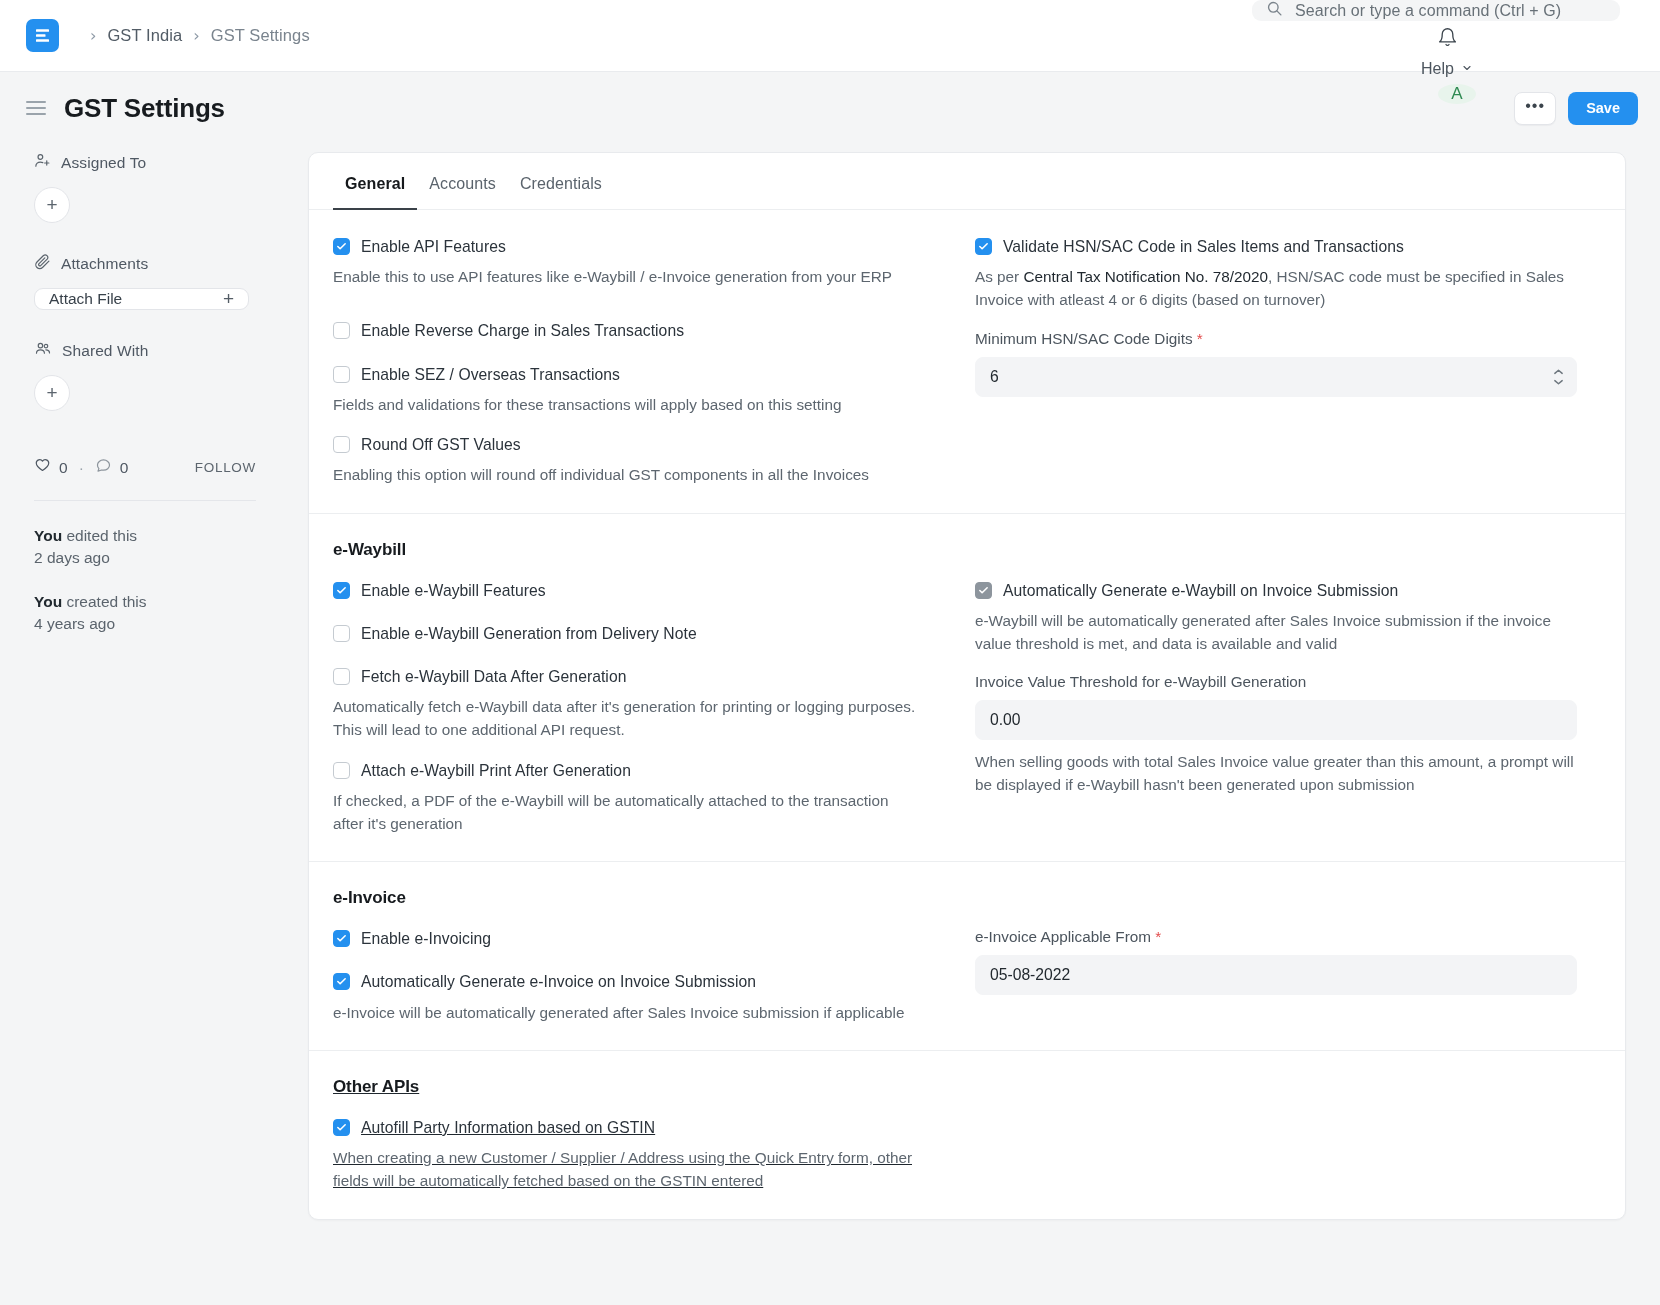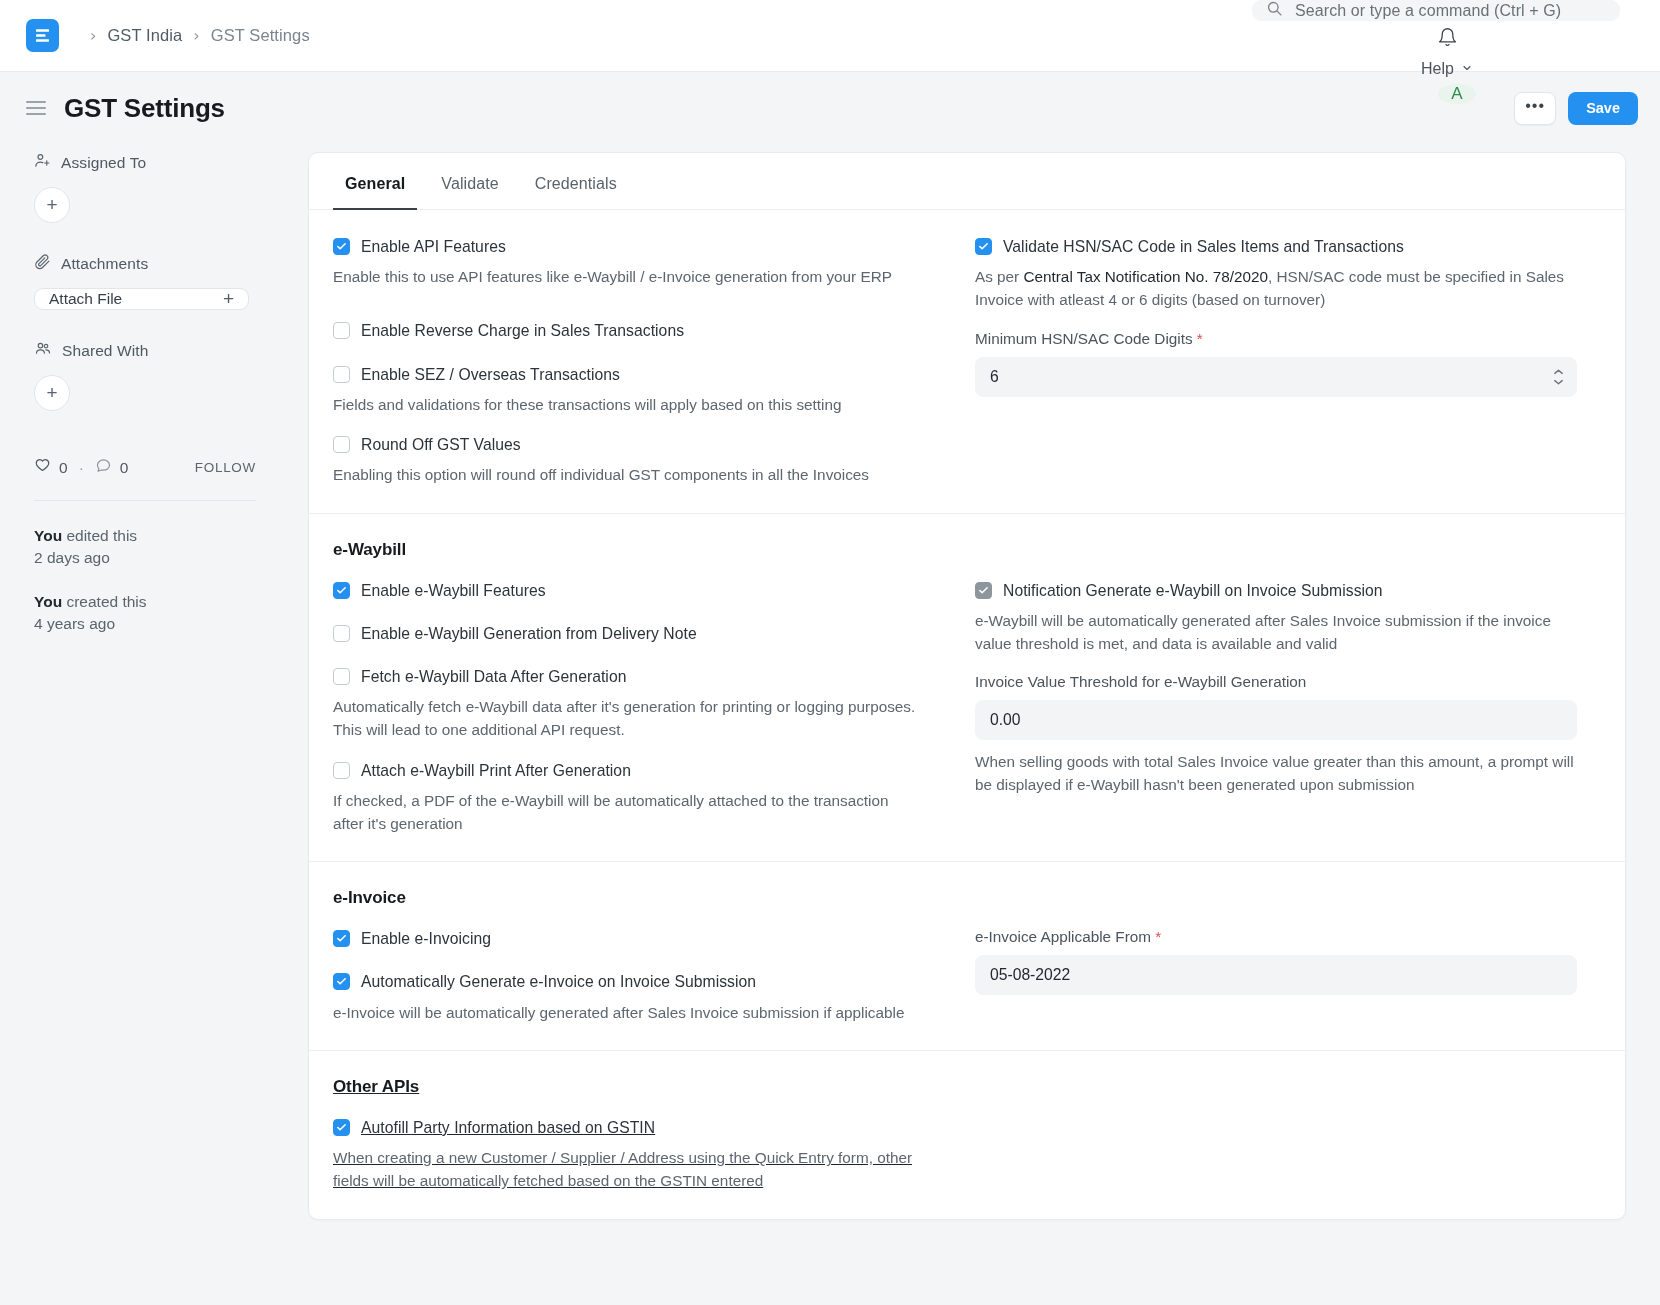--- a/index.html
+++ b/index.html
@@ -128,21 +128,21 @@
   .hist .grp { margin-bottom: 22px; }
 
   
   .card {
     flex: 1; background: #fff; border: 1px solid #e8eaed; border-radius: 10px;
     margin-left: 24px; margin-top: 8px;
     box-shadow: 0 1px 2px rgba(16,24,40,.03);
     overflow: hidden;
   }
   .tabs {
-    display: flex; gap: 12px; padding: 0 24px;
+    display: flex; gap: 0; padding: 0 24px;
     border-bottom: 1px solid #eceef0;
   }
   .tab {
     padding: 22px 12px 16px; font-size: 16px; color: #5a636c;
     cursor: pointer; position: relative; letter-spacing: .1px;
   }
   .tab.active { color: #16191c; font-weight: bold; }
   .tab.active::after {
     content: ""; position: absolute; left: 0; right: 0; bottom: -1px;
     height: 2px; background: #3a4148;
@@ -340,21 +340,21 @@
         <div><b>You</b><span> created this</span></div>
         <div>4 years ago</div>
       </div>
     </div>
   </div>
 
   <div class="card">
 
     <div class="tabs">
       <div class="tab active">General</div>
-      <div class="tab">Validate</div>
+      <div class="tab">Accounts</div>
       <div class="tab">Credentials</div>
     </div>
 
     <div class="section">
       <div class="cols">
         <div class="col">
 
           <div class="cbrow">
             <span class="cb checked">
               <svg width="11" height="11" viewBox="0 0 24 24" fill="none" stroke="#fff" stroke-width="3.4" stroke-linecap="round" stroke-linejoin="round">
@@ -461,21 +461,21 @@
           <div class="desc" style="margin-bottom:0">If checked, a PDF of the e-Waybill will be automatically attached to the transaction after it's generation</div>
         </div>
 
         <div class="col right">
           <div class="cbrow">
             <span class="cb checked disabled">
               <svg width="11" height="11" viewBox="0 0 24 24" fill="none" stroke="#fff" stroke-width="3.4" stroke-linecap="round" stroke-linejoin="round">
                   <polyline points="20 6 9 17 4 12"></polyline>
                 </svg>
             </span>
-            <span class="cb-label">Notification Generate e-Waybill on Invoice Submission</span>
+            <span class="cb-label">Automatically Generate e-Waybill on Invoice Submission</span>
           </div>
           <div class="desc">e-Waybill will be automatically generated after Sales Invoice submission if the invoice value threshold is met, and data is available and valid</div>
 
           <div class="field">
             <div class="flabel">Invoice Value Threshold for e-Waybill Generation</div>
             <div class="control">
               <span>0.00</span>
             </div>
             <div class="fhelp">When selling goods with total Sales Invoice value greater than this amount, a prompt will be displayed if e-Waybill hasn't been generated upon submission</div>
           </div>

